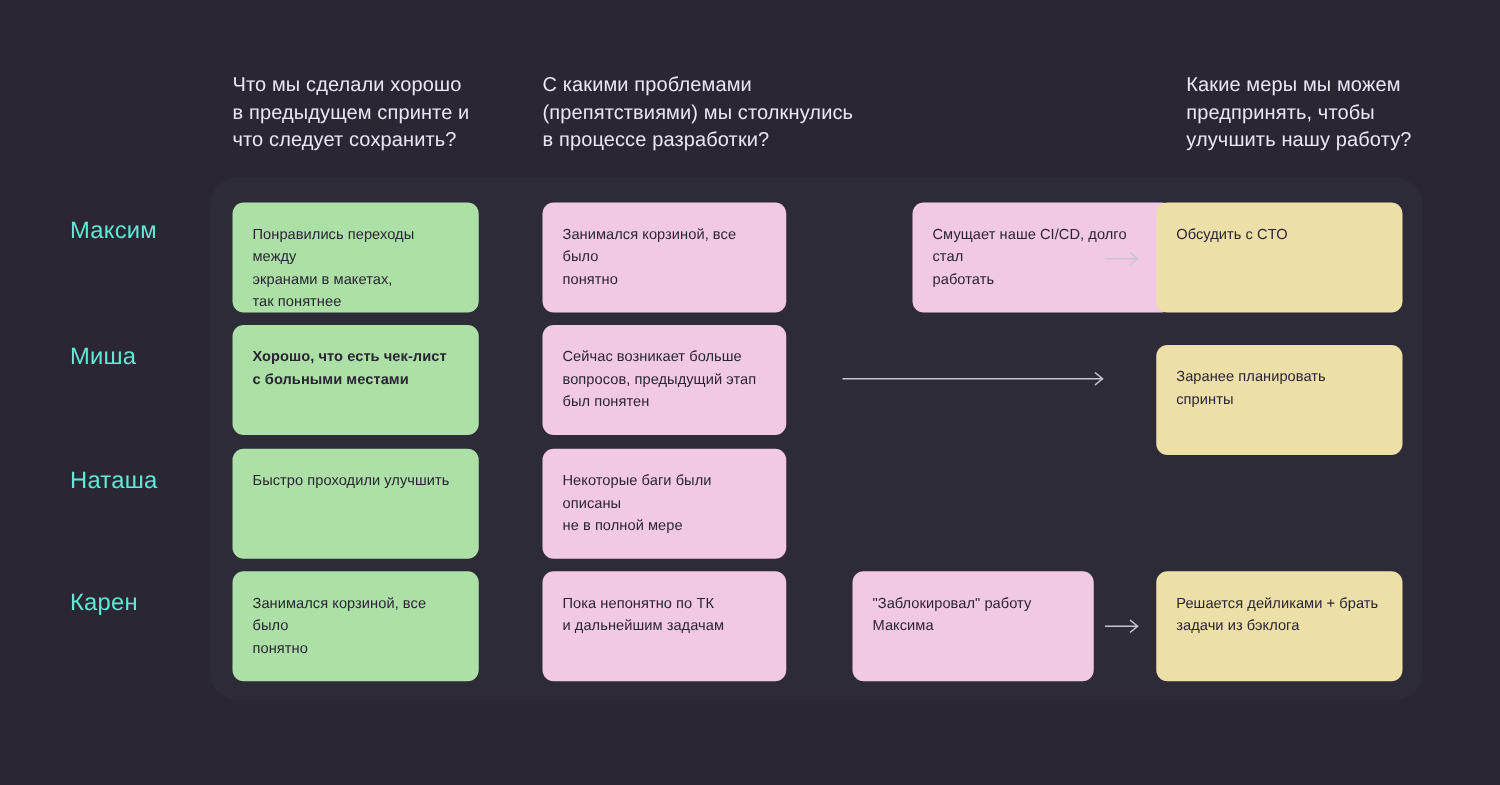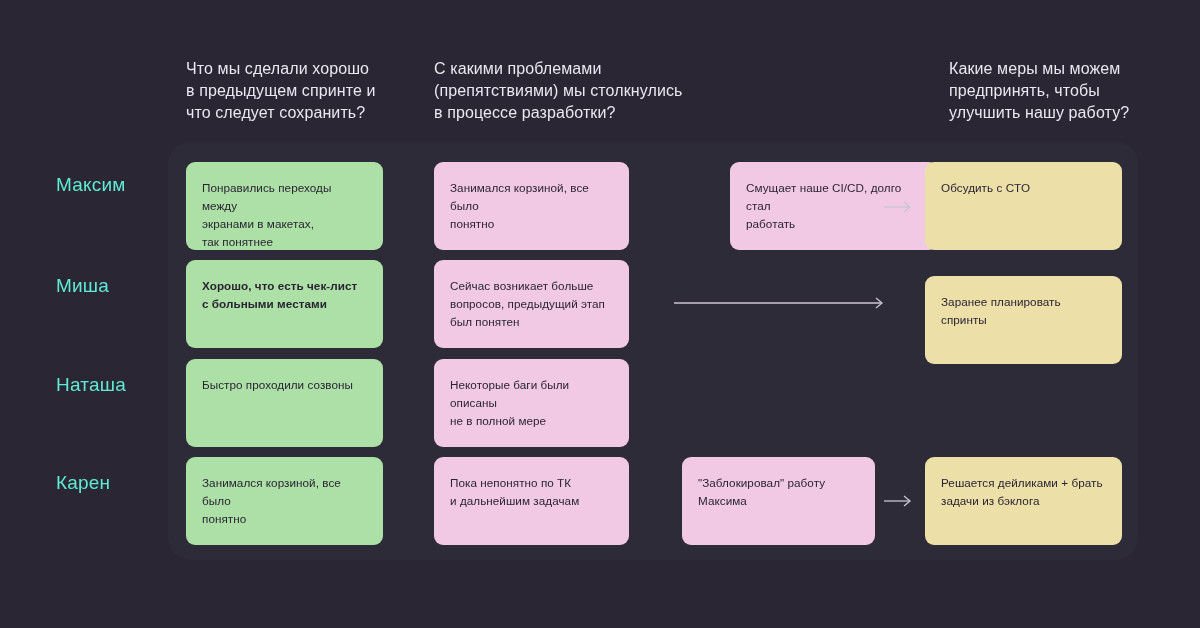--- a/index.html
+++ b/index.html
@@ -136,21 +136,21 @@
 вопросов, предыдущий этап
 был понятен</div>
 <div class="card yellow" style="left:925px; top:276px; width:197px; height:88px;">Заранее планировать спринты</div>
 <div class="arrow" style="left:674px; top:296px; width:212px;">
   <svg width="212" height="14" viewBox="0 0 212 14">
     <line x1="0" y1="7" x2="208" y2="7"></line>
     <polyline points="202,2 208,7 202,12"></polyline>
   </svg>
 </div>
 
-<div class="card green" style="left:186px; top:359px; width:197px; height:88px;">Быстро проходили созвоны</div>
+<div class="card green" style="left:186px; top:359px; width:197px; height:88px;">Быстро проходили улучшить</div>
 <div class="card pink" style="left:434px; top:359px; width:195px; height:88px;">Некоторые баги были описаны
 не в полной мере</div>
 
 <div class="card green" style="left:186px; top:457px; width:197px; height:88px;">Занимался корзиной, все было
 понятно</div>
 <div class="card pink" style="left:434px; top:457px; width:195px; height:88px;">Пока непонятно по ТК
 и дальнейшим задачам</div>
 <div class="card pink" style="left:682px; top:457px; width:193px; height:88px;">"Заблокировал" работу
 Максима</div>
 <div class="card yellow" style="left:925px; top:457px; width:197px; height:88px;">Решается дейликами + брать

